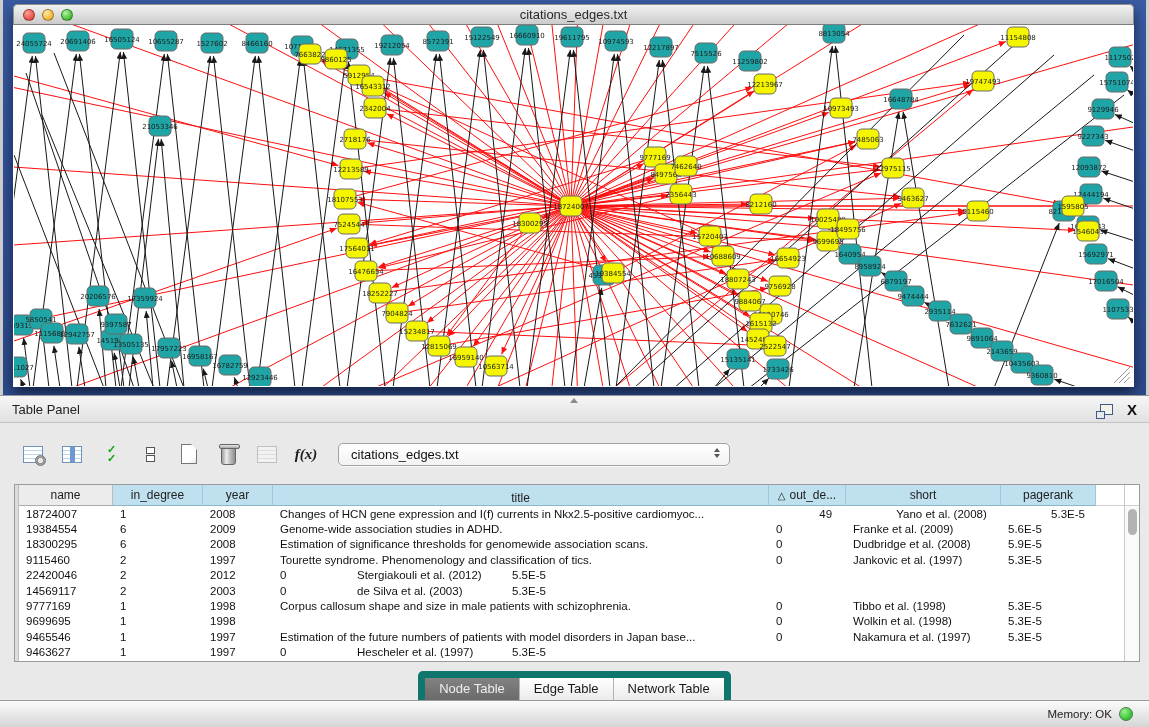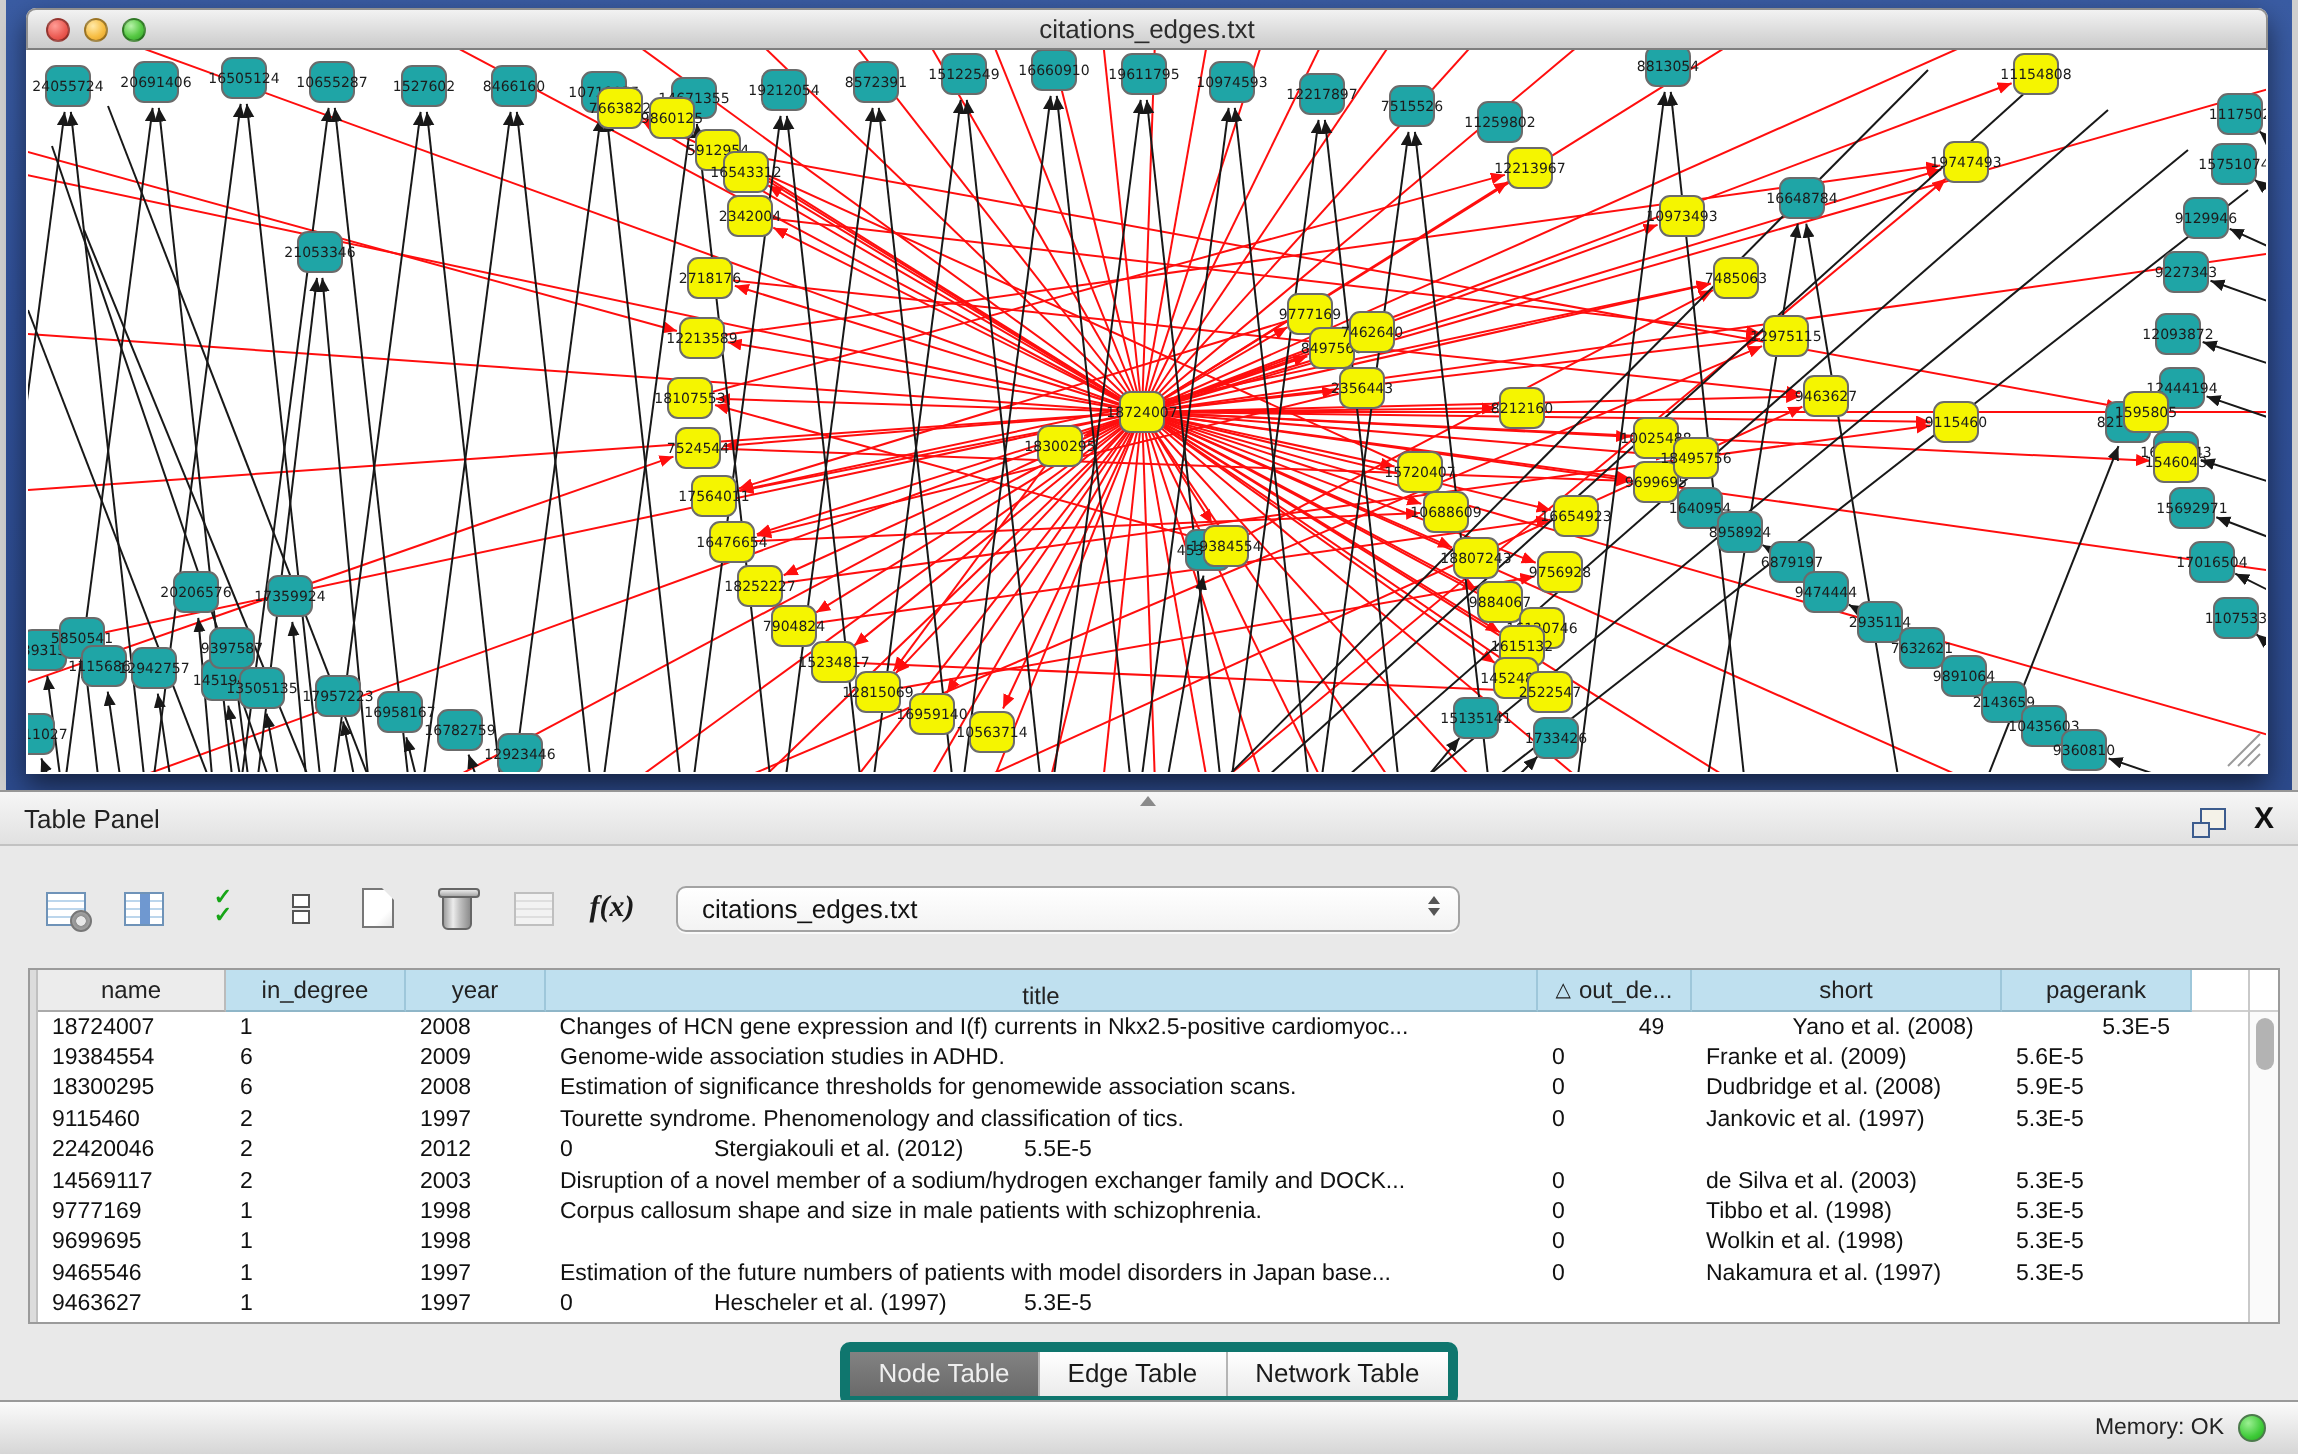--- a/index.html
+++ b/index.html
@@ -80,21 +80,21 @@
   .th .sort { font-size:10px; margin-right:4px; color:#1a1a1a; }
   .th.filler { background:#fff; border-right:none; border-bottom:1px solid #cfcfcf; }
   .tr { display:flex; height:15.4px; background:#fff; }
   .td { font-size:11.5px; color:#111; padding-left:7px; white-space:nowrap; overflow:hidden; display:flex; align-items:center; }
   .vscroll { position:absolute; right:0; top:0; bottom:0; width:15px; background:#fafafa; border-left:1px solid #c9c9c9; }
   .vscroll .corner { height:21px; background:#fff; border-bottom:1px solid #cfcfcf; }
   .thumb { margin:3px auto 0; width:9px; height:26px; border-radius:5px; background:#b3b3b3; }
 
   
   .tabs { position:absolute; left:0; right:0; top:248px; display:flex; justify-content:center; }
-  .seg-wrap { display:flex; border:5px solid #0f766e; border-radius:5px; overflow:hidden;
+  .seg-wrap { display:flex; border:7px solid #0f766e; border-radius:5px; overflow:hidden;
     box-shadow:0 1px 0 rgba(255,255,255,.8); }
   .seg { font-size:13px; padding:3px 14px 4px; background:linear-gradient(180deg,#fff,#ebebeb);
     color:#1a1a1a; border-right:1px solid #b5b5b5; }
   .seg:last-child { border-right:none; }
   .seg.sel { background:linear-gradient(180deg,#828282,#6a6a6a); color:#efefef; }
 
   
   .statusbar { position:relative; width:1149px; height:27px;
     background:linear-gradient(180deg,#fbfbfb,#d6d6d6); border-top:1px solid #9a9a9a;
     display:flex; align-items:center; justify-content:flex-end; gap:7px; padding-right:16px; }
@@ -665,21 +665,20 @@
               <div class="td" style="width: 90px;">2</div>
               <div class="td" style="width: 70px;">2012</div>
               <div class="td" style="width: 77px;">0</div>
               <div class="td" style="width: 155px;">Stergiakouli et al. (2012)</div>
               <div class="td" style="width: 95px;">5.5E-5</div>
             </div>
             <div class="tr">
               <div class="td" style="width: 94px;">14569117</div>
               <div class="td" style="width: 90px;">2</div>
               <div class="td" style="width: 70px;">2003</div>
-              <div class="td" style="width: 496px;">Disruption of a novel member of a sodium/hydrogen exchanger family and DOCK...</div>
               <div class="td" style="width: 77px;">0</div>
               <div class="td" style="width: 155px;">de Silva et al. (2003)</div>
               <div class="td" style="width: 95px;">5.3E-5</div>
             </div>
             <div class="tr">
               <div class="td" style="width: 94px;">9777169</div>
               <div class="td" style="width: 90px;">1</div>
               <div class="td" style="width: 70px;">1998</div>
               <div class="td" style="width: 496px;">Corpus callosum shape and size in male patients with schizophrenia.</div>
               <div class="td" style="width: 77px;">0</div>

